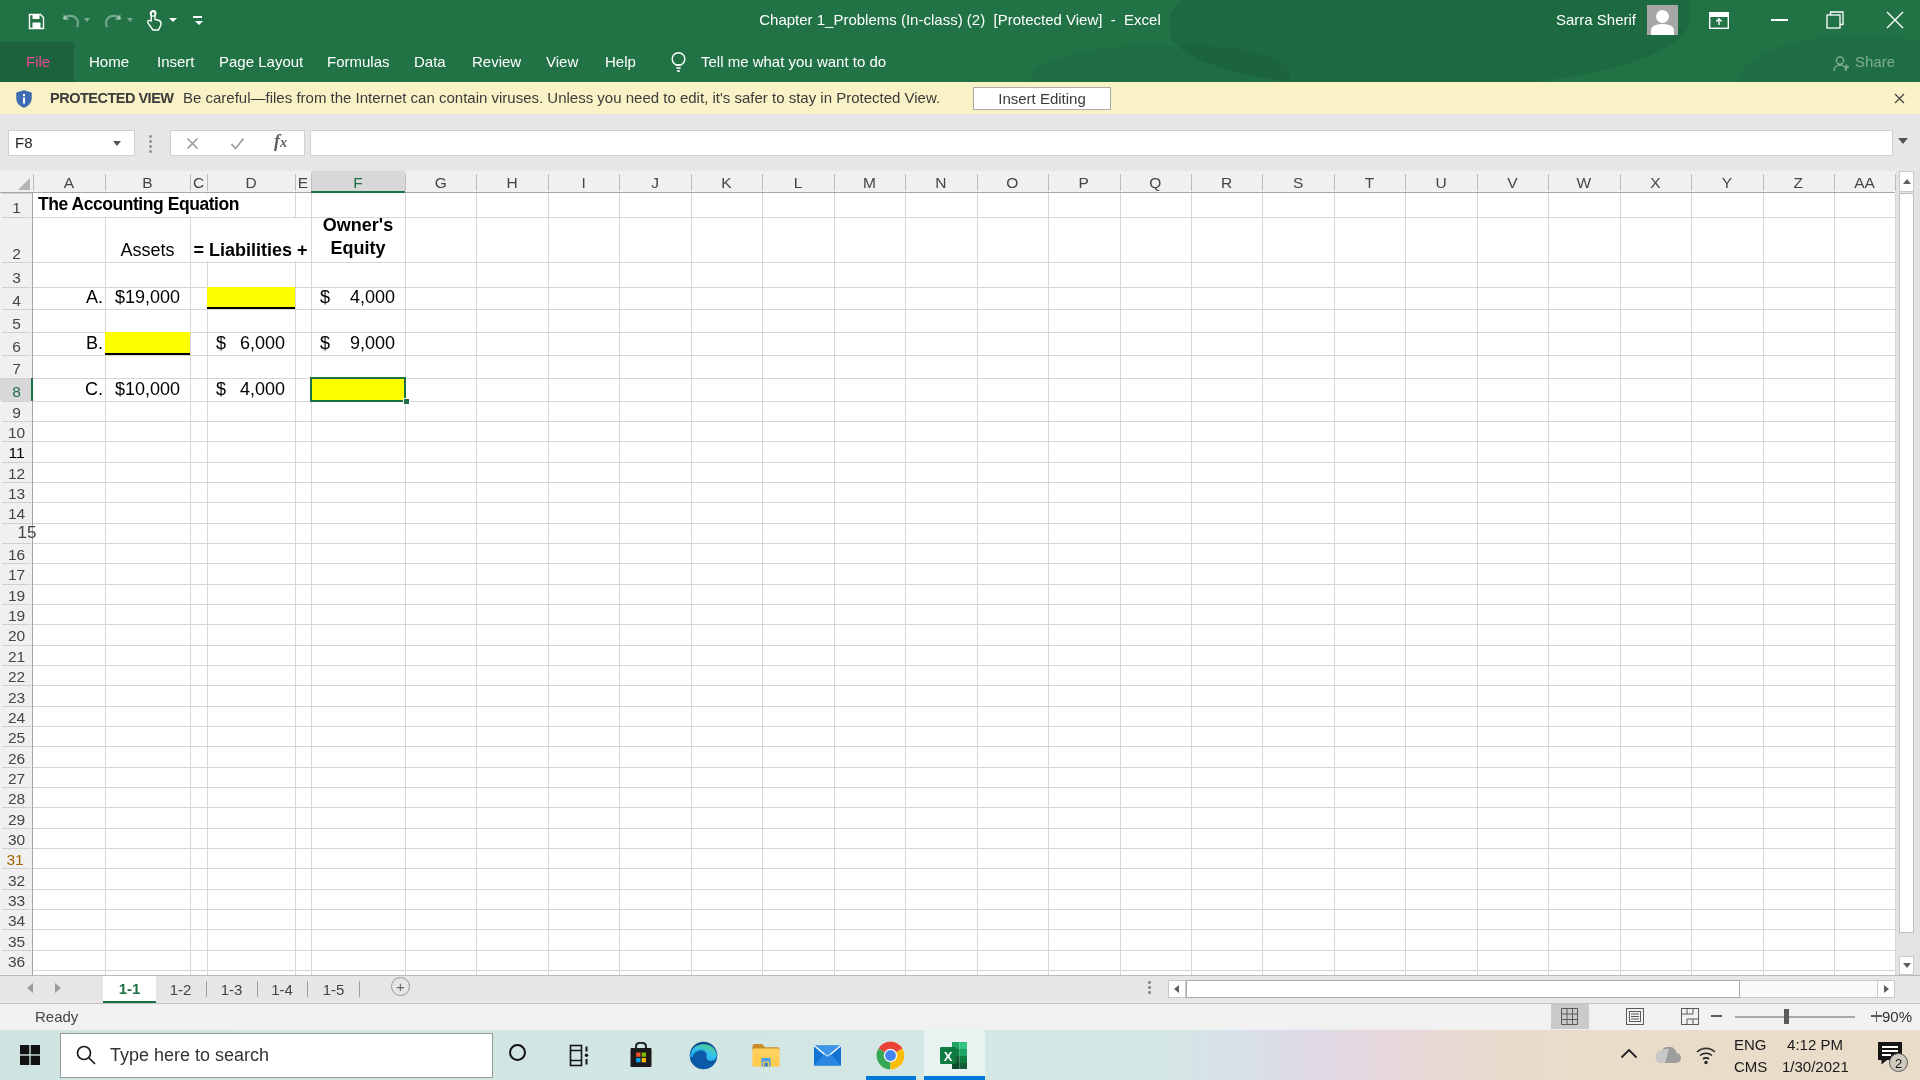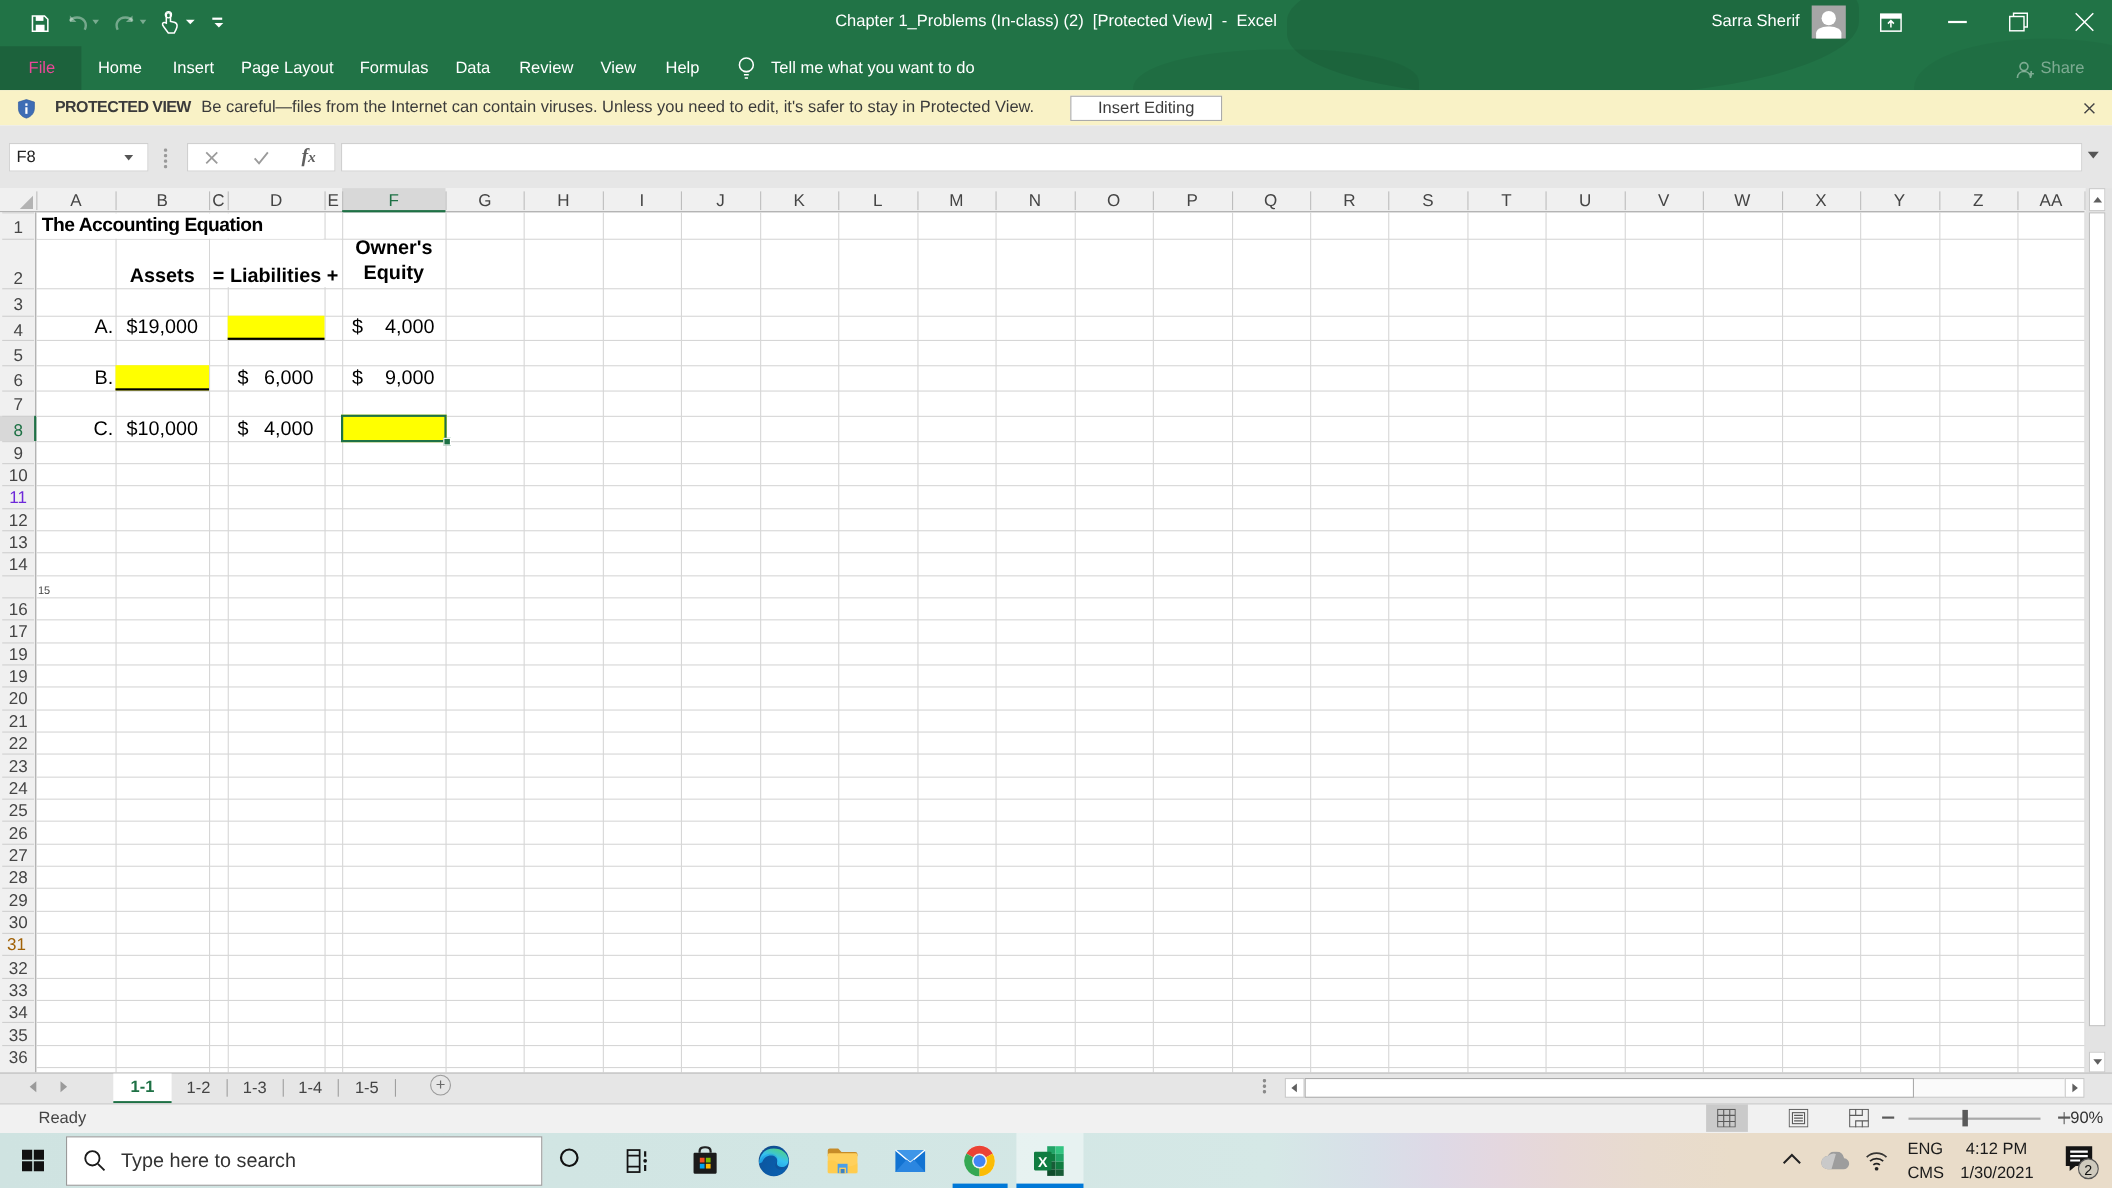--- a/index.html
+++ b/index.html
@@ -196,37 +196,37 @@
   </div>
 <div class="abs" style="left:2px;top:377.5px;width:29px;height:1px;background:#cfcfcf"></div>
 <div class="abs" style="left:0;top:400.5px;width:33px;height:20.3px;font-size:15.5px;color:#454545;text-align:center;display:flex;align-items:flex-end;justify-content:center;line-height:1.1">
     <span>9</span>
   </div>
 <div class="abs" style="left:2px;top:400.5px;width:29px;height:1px;background:#cfcfcf"></div>
 <div class="abs" style="left:0;top:420.8px;width:33px;height:20.3px;font-size:15.5px;color:#454545;text-align:center;display:flex;align-items:flex-end;justify-content:center;line-height:1.1">
     <span>10</span>
   </div>
 <div class="abs" style="left:2px;top:420.8px;width:29px;height:1px;background:#cfcfcf"></div>
-<div class="abs" style="left:0;top:441.2px;width:33px;height:20.3px;font-size:15.5px;color:#6d28d9;text-align:center;display:flex;align-items:flex-end;justify-content:center;line-height:1.1">
+<div class="abs" style="left:0;top:441.2px;width:33px;height:20.3px;font-size:15.5px;color:#000000;text-align:center;display:flex;align-items:flex-end;justify-content:center;line-height:1.1">
     <span>11</span>
   </div>
 <div class="abs" style="left:2px;top:441.2px;width:29px;height:1px;background:#cfcfcf"></div>
 <div class="abs" style="left:0;top:461.5px;width:33px;height:20.3px;font-size:15.5px;color:#454545;text-align:center;display:flex;align-items:flex-end;justify-content:center;line-height:1.1">
     <span>12</span>
   </div>
 <div class="abs" style="left:2px;top:461.5px;width:29px;height:1px;background:#cfcfcf"></div>
 <div class="abs" style="left:0;top:481.9px;width:33px;height:20.3px;font-size:15.5px;color:#454545;text-align:center;display:flex;align-items:flex-end;justify-content:center;line-height:1.1">
     <span>13</span>
   </div>
 <div class="abs" style="left:2px;top:481.9px;width:29px;height:1px;background:#cfcfcf"></div>
 <div class="abs" style="left:0;top:502.2px;width:33px;height:20.3px;font-size:15.5px;color:#454545;text-align:center;display:flex;align-items:flex-end;justify-content:center;line-height:1.1">
     <span>14</span>
   </div>
 <div class="abs" style="left:2px;top:502.2px;width:29px;height:1px;background:#cfcfcf"></div>
-<div class="abs" style="left:13px;top:522.5px;width:54px;height:20.3px;font-size:10px;color:#454545;text-align:center;display:flex;align-items:flex-end;justify-content:center;line-height:1.1">
+<div class="abs" style="left:0;top:522.5px;width:54px;height:20.3px;font-size:17px;color:#454545;text-align:center;display:flex;align-items:flex-end;justify-content:center;line-height:1.1">
     <span>15</span>
   </div>
 <div class="abs" style="left:2px;top:522.5px;width:29px;height:1px;background:#cfcfcf"></div>
 <div class="abs" style="left:0;top:542.9px;width:33px;height:20.3px;font-size:15.5px;color:#454545;text-align:center;display:flex;align-items:flex-end;justify-content:center;line-height:1.1">
     <span>16</span>
   </div>
 <div class="abs" style="left:2px;top:542.9px;width:29px;height:1px;background:#cfcfcf"></div>
 <div class="abs" style="left:0;top:563.2px;width:33px;height:20.3px;font-size:15.5px;color:#454545;text-align:center;display:flex;align-items:flex-end;justify-content:center;line-height:1.1">
     <span>17</span>
   </div>
@@ -366,21 +366,21 @@
 <div class="abs" style="left:33px;top:848.0px;width:1862px;height:1px;background:#d6d6d6"></div>
 <div class="abs" style="left:33px;top:868.3px;width:1862px;height:1px;background:#d6d6d6"></div>
 <div class="abs" style="left:33px;top:888.7px;width:1862px;height:1px;background:#d6d6d6"></div>
 <div class="abs" style="left:33px;top:909.0px;width:1862px;height:1px;background:#d6d6d6"></div>
 <div class="abs" style="left:33px;top:929.3px;width:1862px;height:1px;background:#d6d6d6"></div>
 <div class="abs" style="left:33px;top:949.7px;width:1862px;height:1px;background:#d6d6d6"></div>
 <div class="abs" style="left:33px;top:970.0px;width:1862px;height:1px;background:#d6d6d6"></div>
 <div class="abs" style="left:34px;top:194px;width:260px;height:22.5px;background:#fff"></div>
 <div class="abs" style="left:38px;top:193px;height:23.5px;display:flex;align-items:center;font-weight:bold;letter-spacing:-0.45px;font-size:17.5px;color:#000">The Accounting Equation</div>
 <div class="abs" style="left:191px;top:217.5px;width:119px;height:43.5px;background:#fff"></div>
-<div class="abs" style="left:105px;top:216.5px;width:85px;height:44.5px;display:flex;align-items:flex-end;justify-content:center;font-weight:bold;font-size:18px;color:#000">
+<div class="abs" style="left:105px;top:216.5px;width:85px;height:44.5px;display:flex;align-items:flex-end;justify-content:center;font-weight:normal;font-size:18px;color:#000">
     <span>Assets</span>
   </div>
 <div class="abs" style="left:190px;top:216.5px;width:121px;height:44.5px;display:flex;align-items:flex-end;justify-content:center;font-weight:bold;font-size:18px;color:#000">
     <span>= Liabilities +</span>
   </div>
 <div class="abs" style="left:311px;top:216.5px;width:94px;height:43.5px;display:flex;flex-direction:column;align-items:center;justify-content:flex-end;font-weight:bold;font-size:18px;color:#000;line-height:23px">
     <span>Owner's</span>
     <span>Equity</span>
   </div>
 <div class="abs" style="left:33px;top:286.5px;width:72px;height:22.8px;display:flex;align-items:center;justify-content:flex-end;padding-right:2px;font-size:18px;color:#000;">A.</div>

